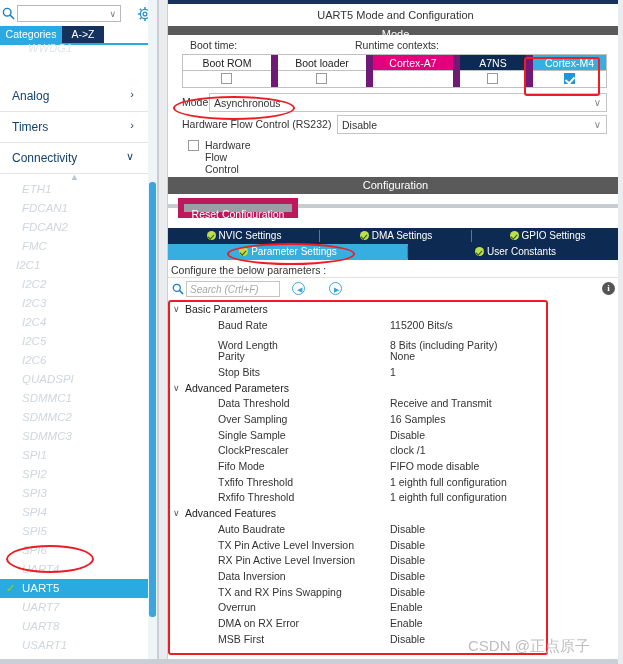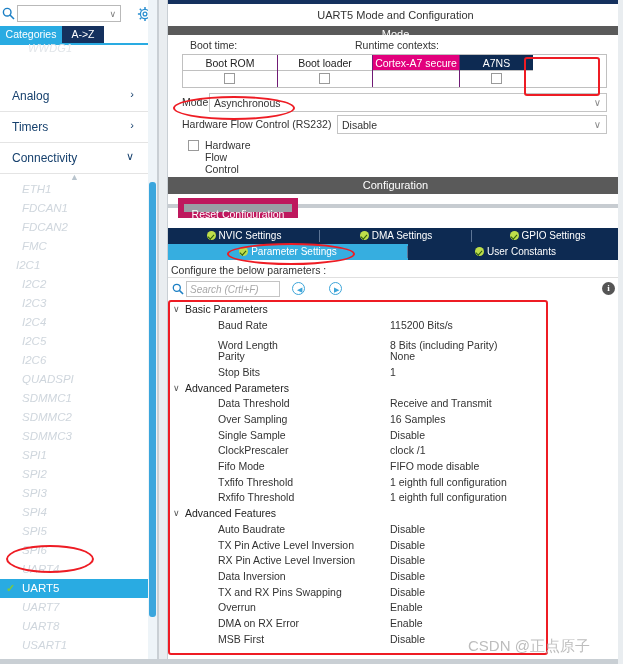--- a/index.html
+++ b/index.html
@@ -79,21 +79,21 @@
     text-align:center;font-size:11px;color:#ffffff;background:#5a5a5a;
   }
   #mode-hdr{top:26px;}
   #config-hdr{top:177px;}
 
   .mode-body{position:absolute;left:0;top:35px;width:455px;height:130px;background:#fff;}
   .lbl-boot{position:absolute;left:22px;top:4px;font-size:10.5px;color:#333;}
   .lbl-rt{position:absolute;left:187px;top:4px;font-size:10.5px;color:#333;}
 
   .ctx-table{position:absolute;left:14px;top:19px;width:425px;height:34px;border:1px solid #c0c0c0;box-sizing:border-box;}
-  .ctx-col{position:absolute;top:0;height:32px;box-sizing:border-box;border-right:1px solid #701a75;}
+  .ctx-col{position:absolute;top:0;height:32px;box-sizing:border-box;border-right:7px solid #701a75;}
   .ctx-col:last-child{border-right:none;}
   .ctx-head{
     height:16px;line-height:16px;text-align:center;font-size:10.5px;
     box-sizing:border-box;border-bottom:1px solid #c0c0c0;
   }
   .ctx-cell{height:16px;position:relative;}
   .cbx{
     position:absolute;left:50%;top:2px;margin-left:-6px;width:11px;height:11px;
     border:1px solid #9a9a9a;background:#fff;box-sizing:border-box;
   }
@@ -314,20 +314,26 @@
           <div class="ctx-col" style="left: 190px; width: 87px;">
             <div class="ctx-head magenta">Cortex-A7 secure</div>
             <div class="ctx-cell"></div>
           </div>
           <div class="ctx-col" style="left: 277px; width: 73px;">
             <div class="ctx-head navy">A7NS</div>
             <div class="ctx-cell">
               <span class="cbx"></span>
             </div>
           </div>
+          <div class="ctx-col" style="left: 350px; width: 73px;">
+            <div class="ctx-head cyan">Cortex-M4</div>
+            <div class="ctx-cell">
+              <span class="cbx checked"></span>
+            </div>
+          </div>
         </div>
 
       <div class="row-mode">
         <span class="fld-label">Mode</span>
         <div class="fld-box" style="left:27px;width:398px;">
           <span class="val">Asynchronous</span>
           <span class="dd">∨</span>
         </div>
       </div>
 

